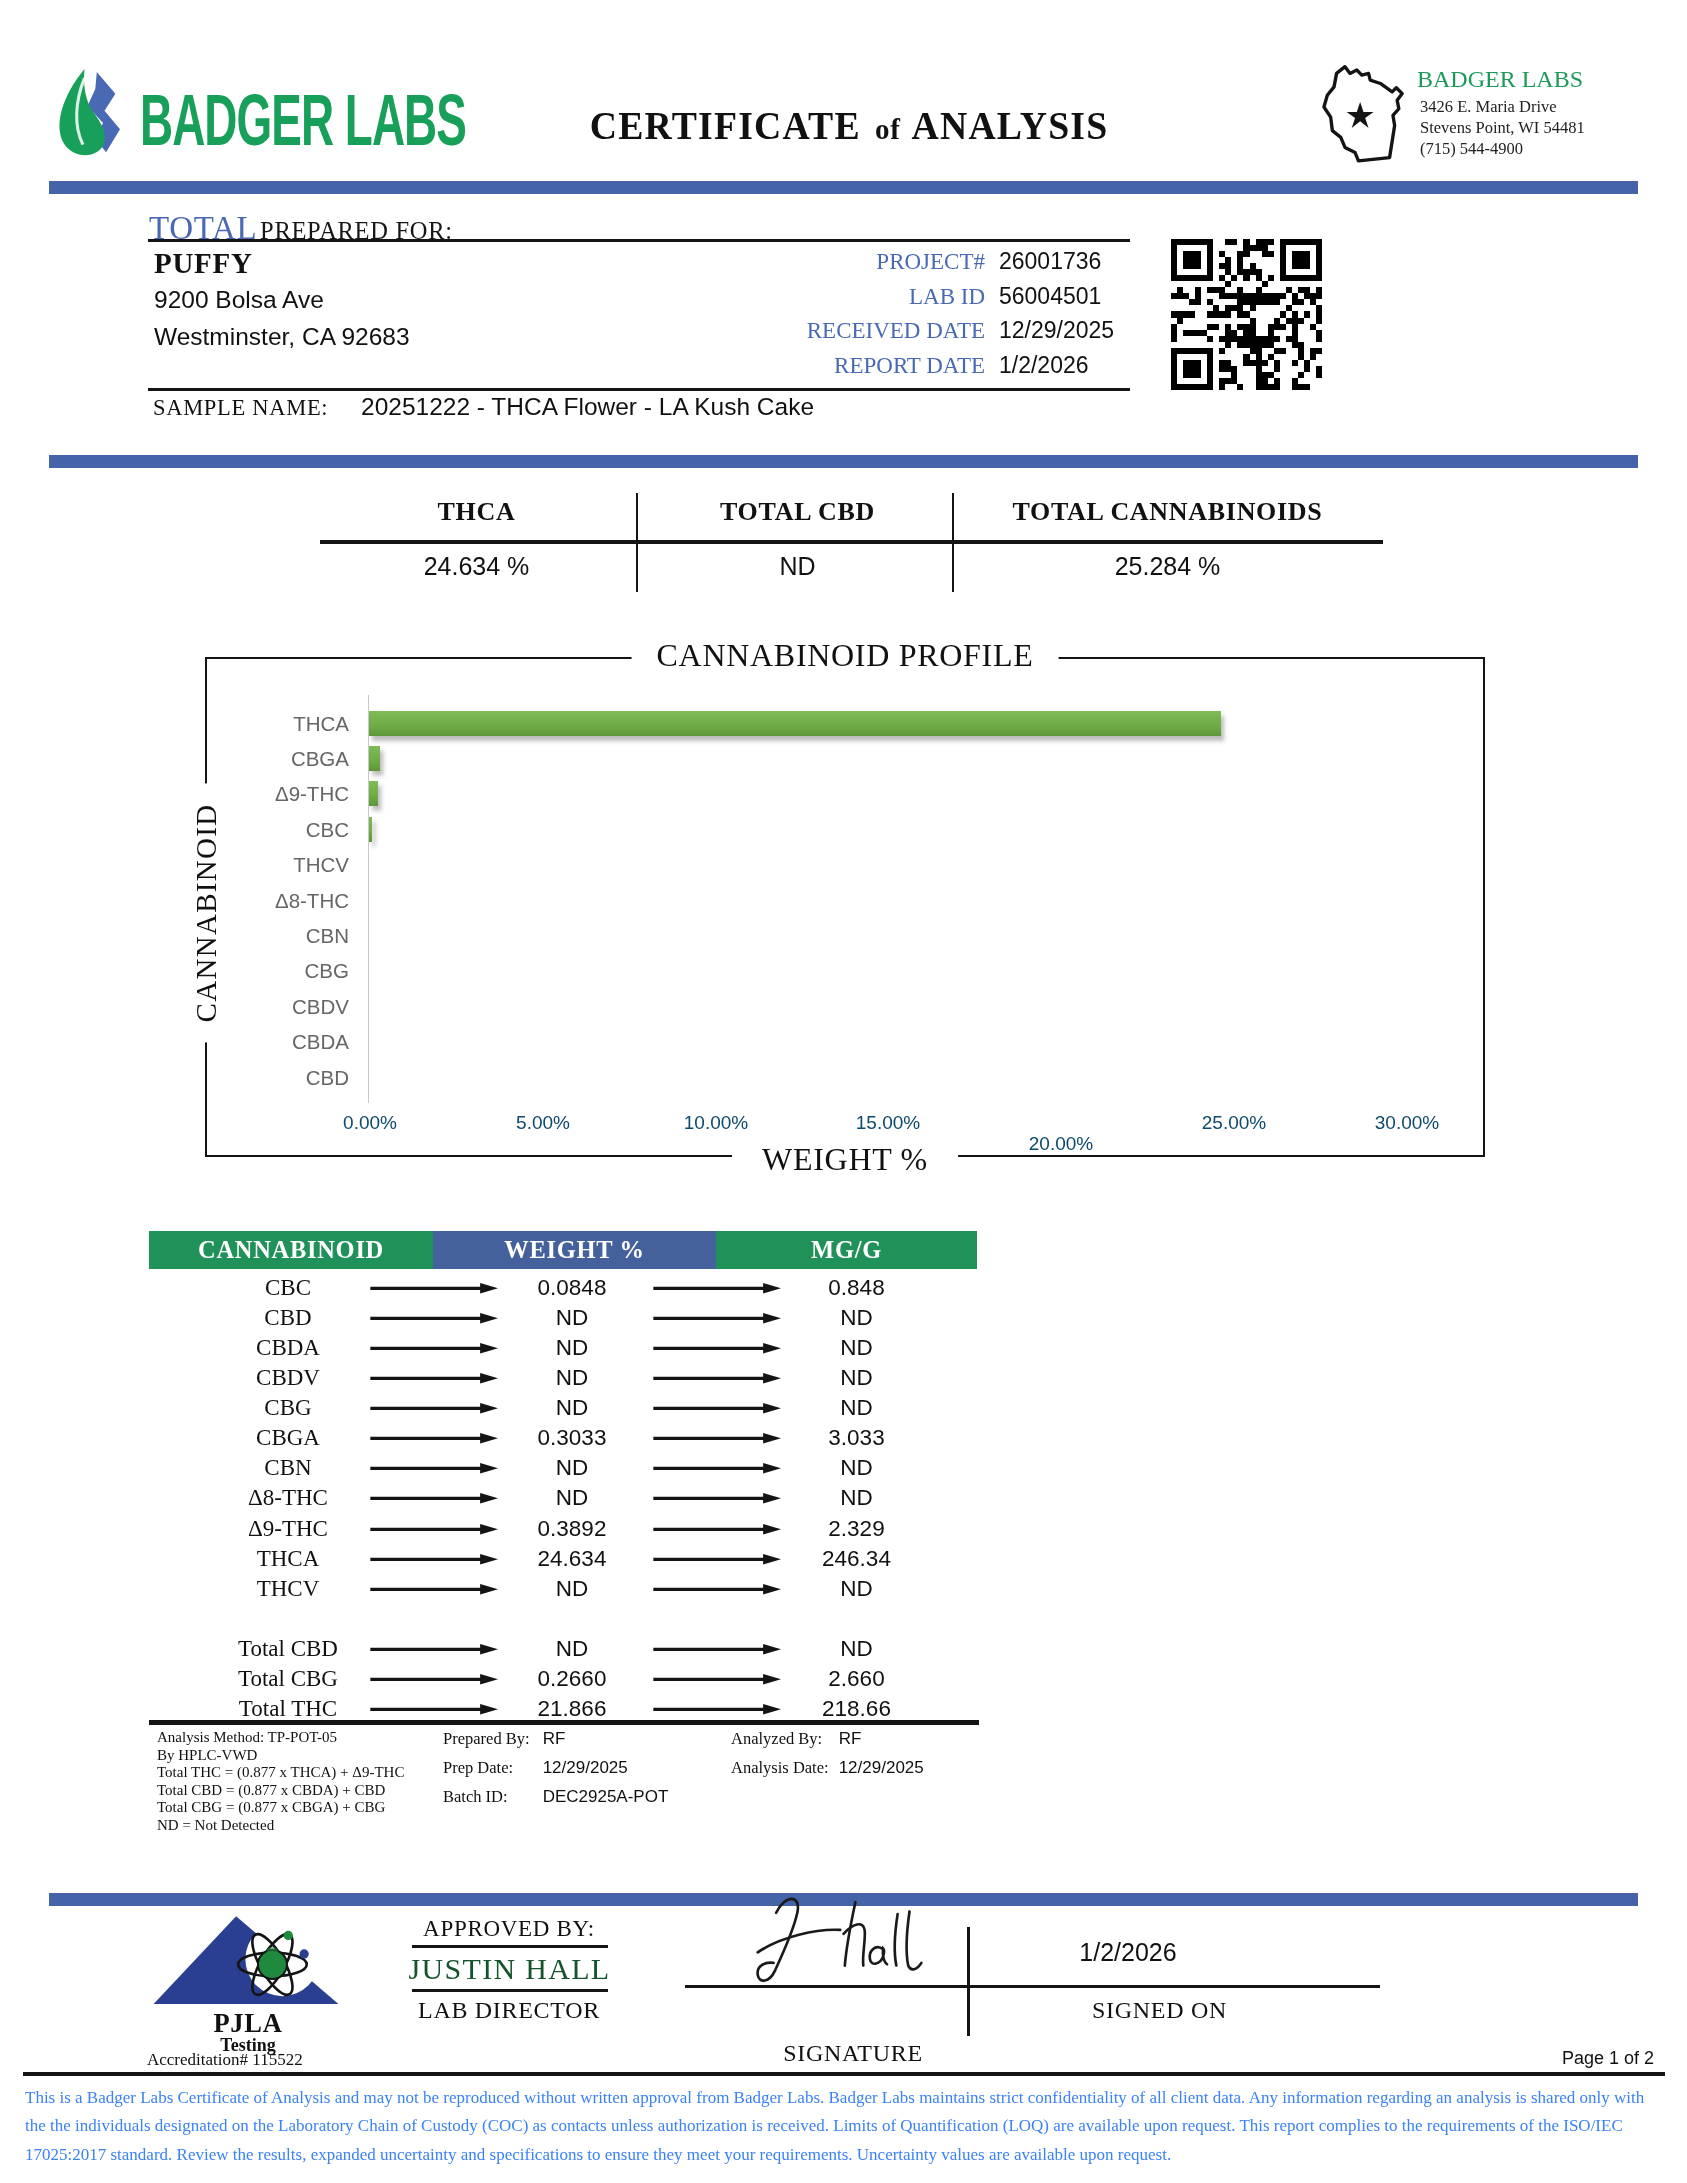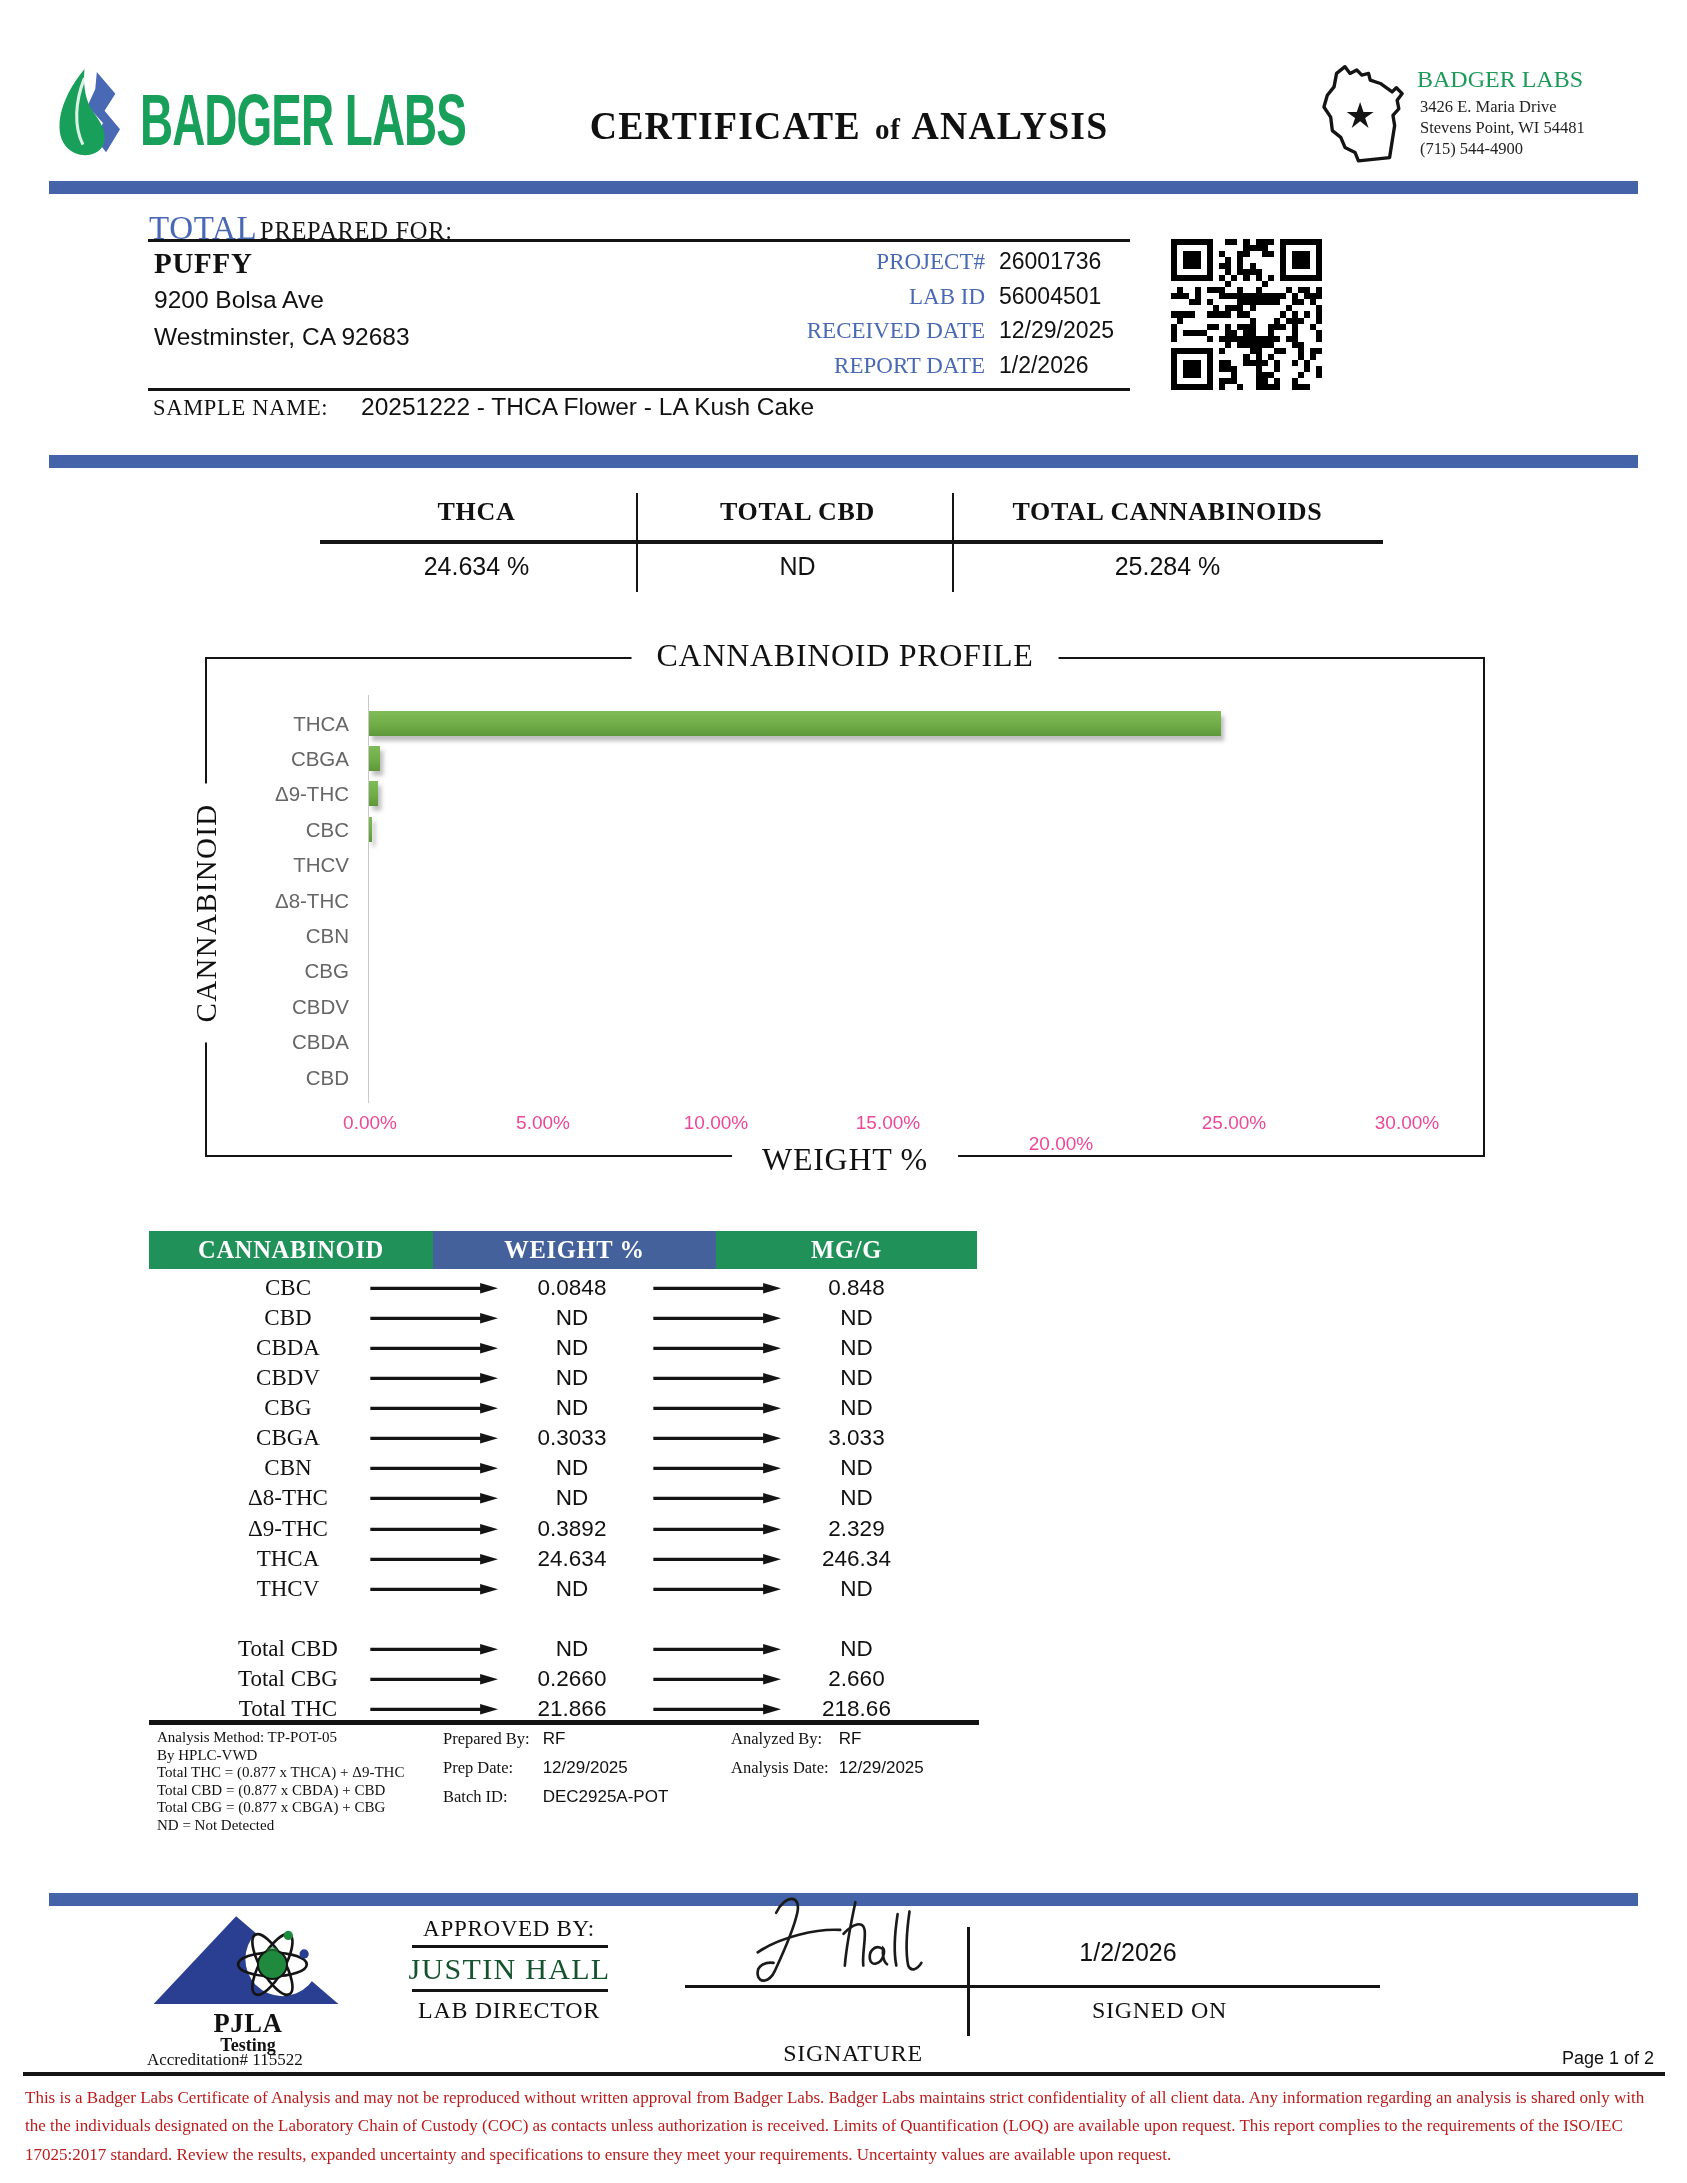--- a/index.html
+++ b/index.html
@@ -48,21 +48,21 @@
   .chart-xlabel{position:absolute;bottom:-1.3px;left:50%;transform:translate(-50%,54%);background:#fff;
                padding:0 30px;font-size:32px;letter-spacing:0.7px;white-space:nowrap;}
   .chart-ylabel{position:absolute;left:1.3px;top:256px;transform:translate(-50%,-50%) rotate(-90deg);
                background:#fff;padding:0 20px;font-size:29px;letter-spacing:1.3px;white-space:nowrap;}
   .chart-axis{position:absolute;left:163px;top:38px;width:1.3px;height:408px;background:#c9c9c9;}
   .cat-label{position:absolute;width:144px;text-align:right;font-size:20.5px;color:#666;
              height:29px;line-height:29px;font-family:"Liberation Sans","DejaVu Sans",sans-serif;}
   .bar{position:absolute;height:25px;left:164px;
        background:linear-gradient(180deg,#7fbb58 0%,#70ad47 55%,#5e9739 100%);
        box-shadow:3.3px 4.6px 4px rgba(110,110,110,.45);}
-  .x-tick{position:absolute;top:455px;width:106px;text-align:center;font-size:19px;color:#ec4899;
+  .x-tick{position:absolute;top:455px;width:106px;text-align:center;font-size:19px;color:#0c4a6e;
           font-family:"Liberation Sans","DejaVu Sans",sans-serif;}
 
   
   .ctable{left:149px;top:1231px;width:830px;height:549px;}
   .ct-head{position:absolute;top:0;left:0;height:38px;display:flex;width:828px;}
   .ct-h{height:38px;line-height:38px;text-align:center;color:#fff;font-weight:bold;
         font-size:24.5px;letter-spacing:0.7px;}
   .ct-row{position:absolute;left:0;width:100%;height:30px;}
   .ct-name{position:absolute;left:0;width:278px;text-align:center;font-size:23px;line-height:30px;}
   .ct-arrow{position:absolute;top:10px;}
@@ -83,21 +83,21 @@
   .approver-title{left:410px;top:1997px;width:198px;text-align:center;font-size:24px;letter-spacing:0.7px;}
   .sig-label{left:754px;top:1997px;width:198px;text-align:center;font-size:24px;letter-spacing:0.7px;margin-top:43px;}
   .signedon-label{left:1029px;top:1997px;width:198px;text-align:right;font-size:24px;letter-spacing:0.7px;}
   .signedon-date{left:1029px;top:1938px;width:198px;text-align:center;font-size:25px;
                  font-family:"Liberation Sans","DejaVu Sans",sans-serif;}
   .pjla-org{left:139px;top:2008px;width:218px;text-align:center;font-size:26.5px;font-weight:bold;letter-spacing:0.7px;}
   .pjla-prog{left:139px;top:2035px;width:218px;text-align:center;font-size:18px;font-weight:bold;}
   .pjla-accr{left:147px;top:2050px;font-size:17px;}
   .page-num{left:1436px;top:2048px;width:218px;text-align:right;font-size:18px;
             font-family:"Liberation Sans","DejaVu Sans",sans-serif;}
-  .disclaimer{left:25px;top:2084px;width:1639px;font-size:17px;line-height:28.4px;color:#b91c1c;}
+  .disclaimer{left:25px;top:2084px;width:1639px;font-size:17px;line-height:28.4px;color:#3b82f6;}
 </style>
 </head>
 <body>
 
 <div class="page">
 
   <svg class="abs" style="left:52px;top:66px;" width="85" height="97" viewBox="0 0 110 122">
     <polygon points="58,6 82,34 68,56 88,80 70,110 56,92 66,72 46,50 56,28" fill="#4a69b4"></polygon>
     <path d="M42 2 C 14 36 2 74 15 98 C 28 120 60 118 67 99 C 72 83 62 70 53 57 C 44 44 40 26 42 2 Z" fill="#18a05a"></path>
     <path d="M42 14 C 30 44 28 76 40 100" fill="none" stroke="#ffffff" stroke-width="4" opacity=".85"></path>

